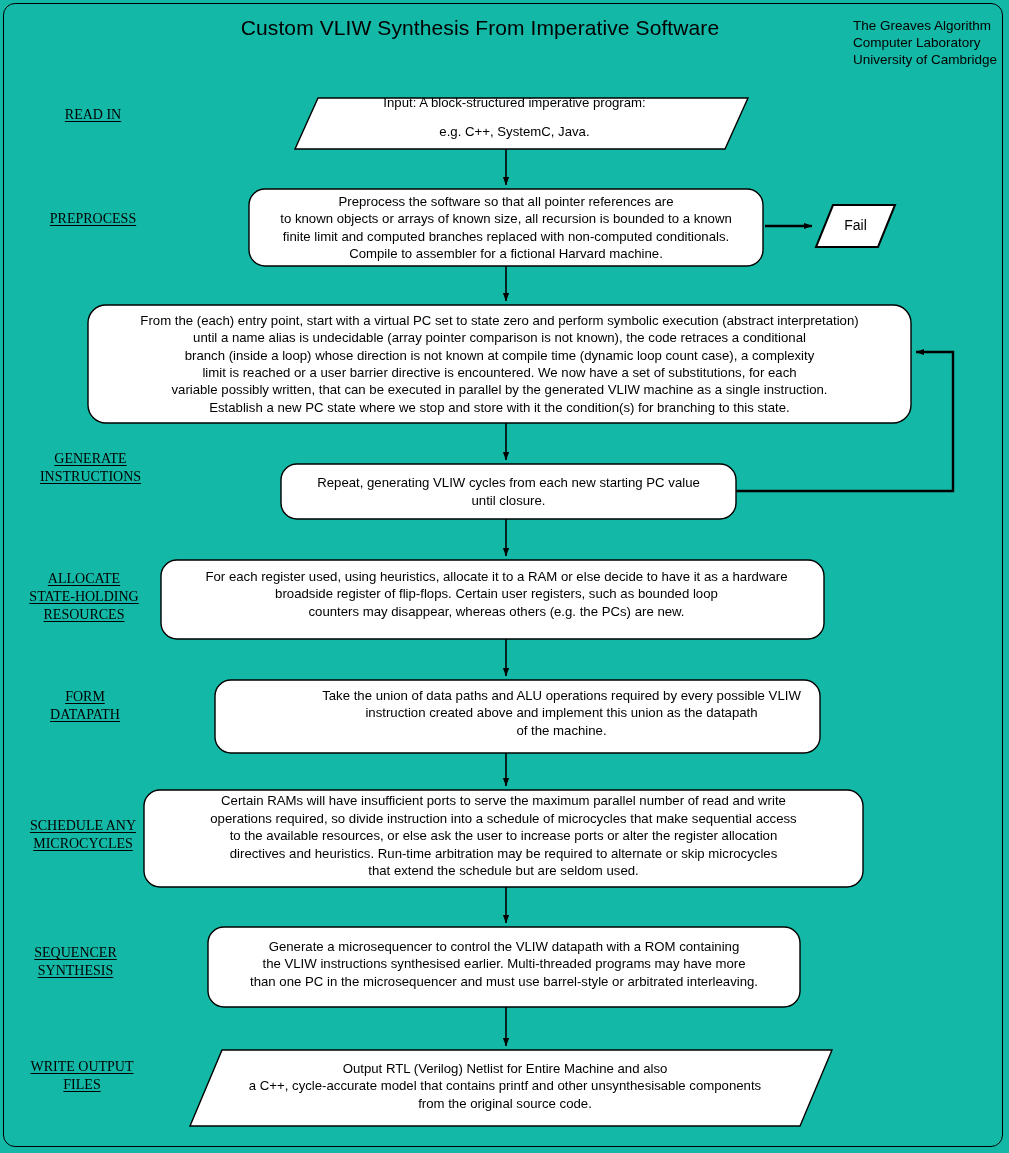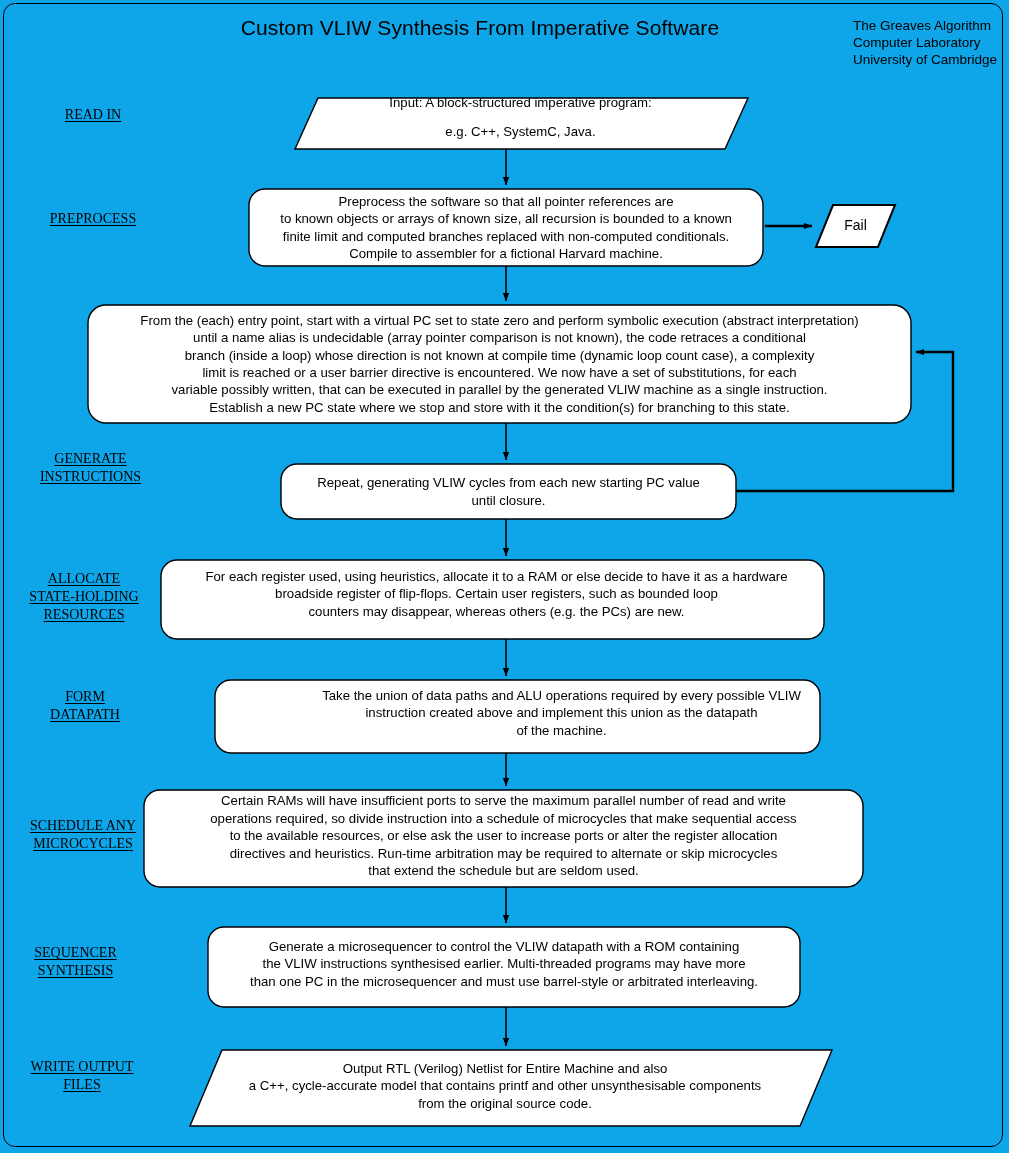--- a/index.html
+++ b/index.html
@@ -10,21 +10,21 @@
   }
   body {
     font-family: "Liberation Sans", sans-serif;
     color: #000000;
   }
   #page {
     position: relative;
     width: 1009px;
     height: 1153px;
     overflow: hidden;
-    background: #0ea5e9;
+    background: #14b8a6;
   }
   .outer-border {
     position: absolute;
     left: 3px;
     top: 3px;
     width: 1000px;
     height: 1144px;
     border: 1.5px solid #000;
     border-radius: 12px;
     box-sizing: border-box;
@@ -175,21 +175,21 @@
   <div class="stage-label" style="left:8px; top:944px; width:135px;">
     <span class="ul">SEQUENCER</span>
     <span class="ul">SYNTHESIS</span>
   </div>
 
   <div class="stage-label" style="left:12px; top:1058px; width:140px;">
     <span class="ul">WRITE OUTPUT</span>
     <span class="ul">FILES</span>
   </div>
 
-  <div class="node-text" style="left:294px; top:98px; width:453px; height:38px;gap:12px;">
+  <div class="node-text" style="left:288px; top:98px; width:453px; height:38px;gap:12px;">
     <div>Input: A block-structured imperative program:</div>
     <div>e.g. C++, SystemC, Java.</div>
   </div>
 
   <div class="node-text" style="left:249px; top:189px; width:514px; height:77px;">
     <div>Preprocess the software so that all pointer references are</div>
     <div>to known objects or arrays of known size, all recursion is bounded to a known</div>
     <div>finite limit and computed branches replaced with non-computed conditionals.</div>
     <div>Compile to assembler for a fictional Harvard machine.</div>
   </div>

